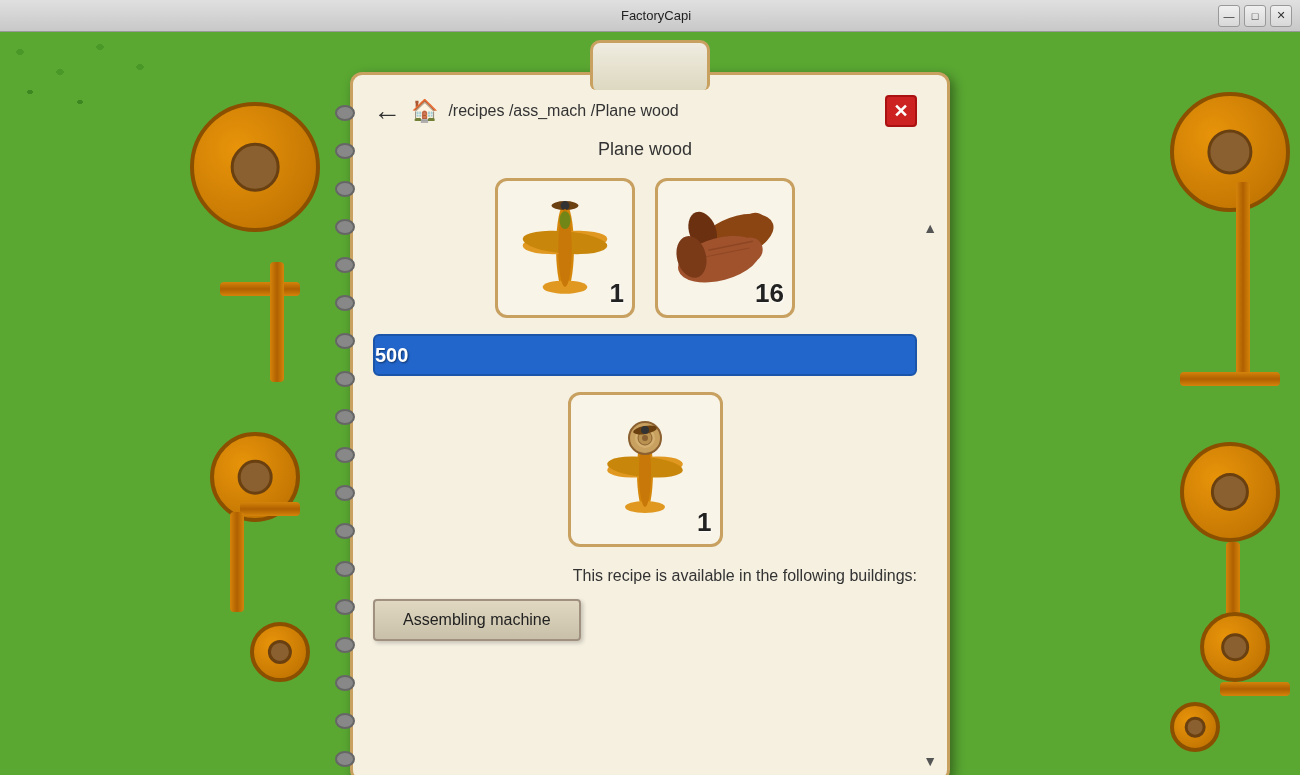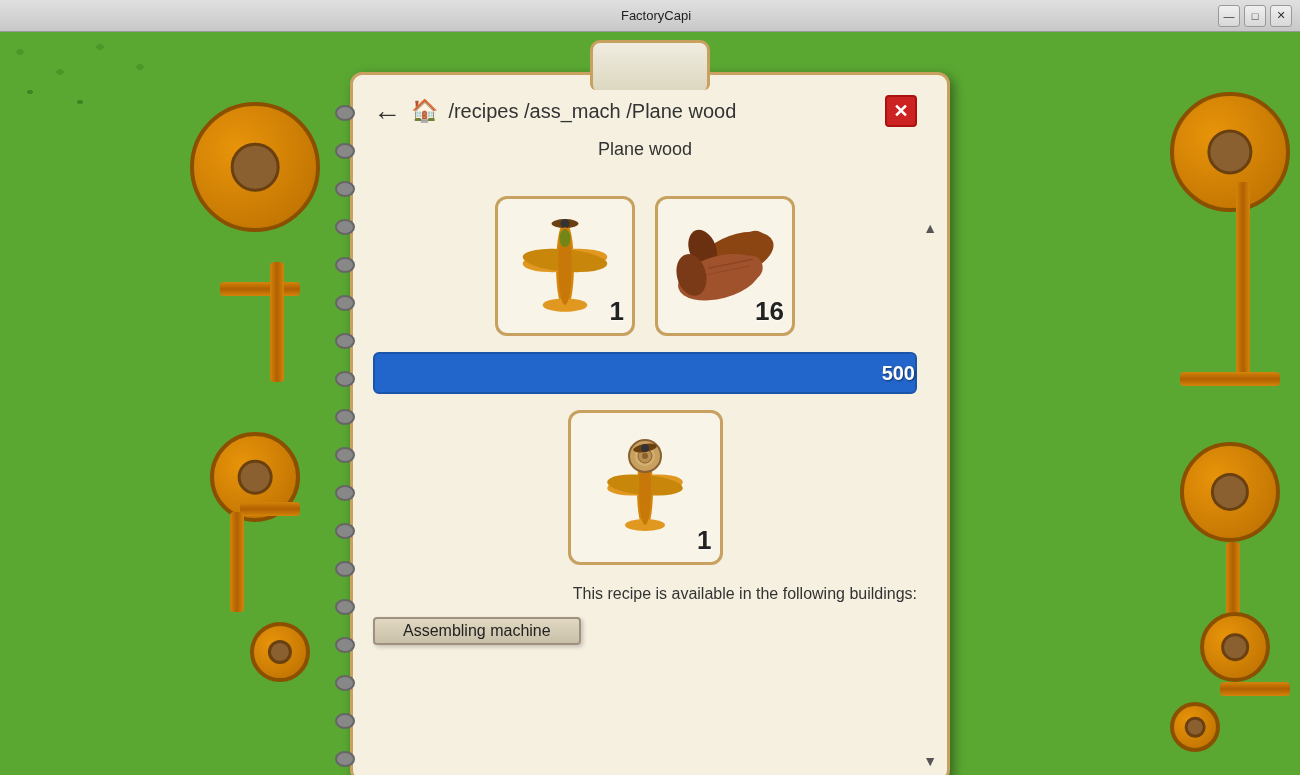--- a/index.html
+++ b/index.html
@@ -152,21 +152,21 @@
       cursor: pointer;
       line-height: 1;
     }
 
     .home-icon {
       font-size: 22px;
       cursor: pointer;
     }
 
     .breadcrumb-text {
-      font-size: 20px;
+      font-size: 16px;
       color: #333;
       font-weight: normal;
     }
 
     .close-btn {
       margin-left: auto;
       width: 32px;
       height: 32px;
       background: #cc2222;
       border-radius: 4px;
@@ -178,21 +178,21 @@
       font-size: 18px;
       font-weight: bold;
       border: 2px solid #aa1111;
     }
 
     
     .recipe-title {
       text-align: center;
       font-size: 18px;
       color: #333;
-      margin-bottom: 36px;
+      margin-bottom: 18px;
       font-weight: normal;
     }
 
     
     .ingredients-row {
       display: flex;
       gap: 20px;
       justify-content: center;
       margin-bottom: 16px;
     }
@@ -221,21 +221,21 @@
     }
 
     
     .progress-bar {
       width: 100%;
       height: 42px;
       background: #2266cc;
       border-radius: 6px;
       display: flex;
       align-items: center;
-      justify-content: flex-end;
+      justify-content: flex-start;
       margin-bottom: 16px;
       border: 2px solid #1a55aa;
     }
 
     .progress-text {
       font-size: 20px;
       font-weight: bold;
       color: white;
       text-shadow: 1px 1px 2px rgba(0,0,0,0.5);
     }
@@ -251,21 +251,21 @@
     .buildings-text {
       font-size: 16px;
       color: #333;
       margin-bottom: 14px;
       text-align: right;
     }
 
     
     .building-btn {
       display: inline-block;
-      padding: 3px 28px;
+      padding: 10px 28px;
       background: linear-gradient(to bottom, #e0d8c0, #c8c0a8);
       border: 2px solid #a09080;
       border-radius: 4px;
       cursor: pointer;
       font-size: 16px;
       color: #222;
       box-shadow: 2px 2px 4px rgba(0,0,0,0.2);
     }
 
     

